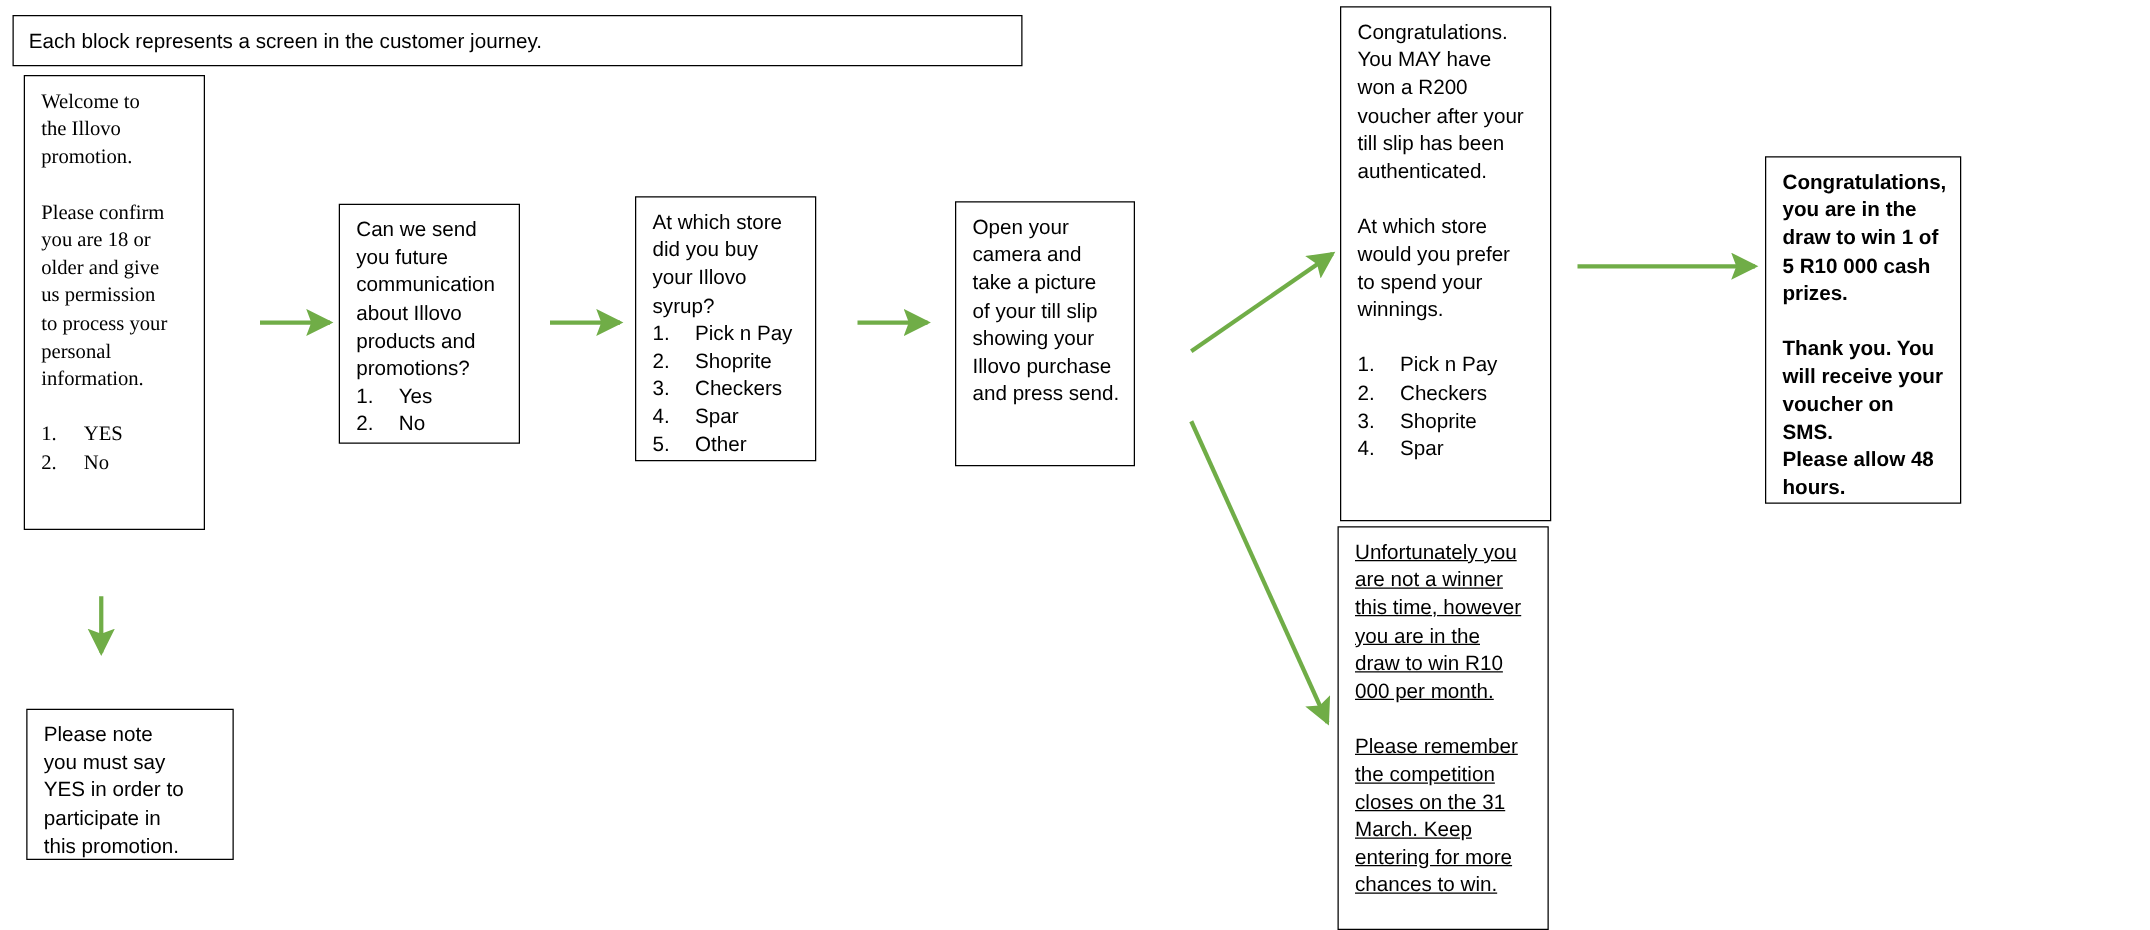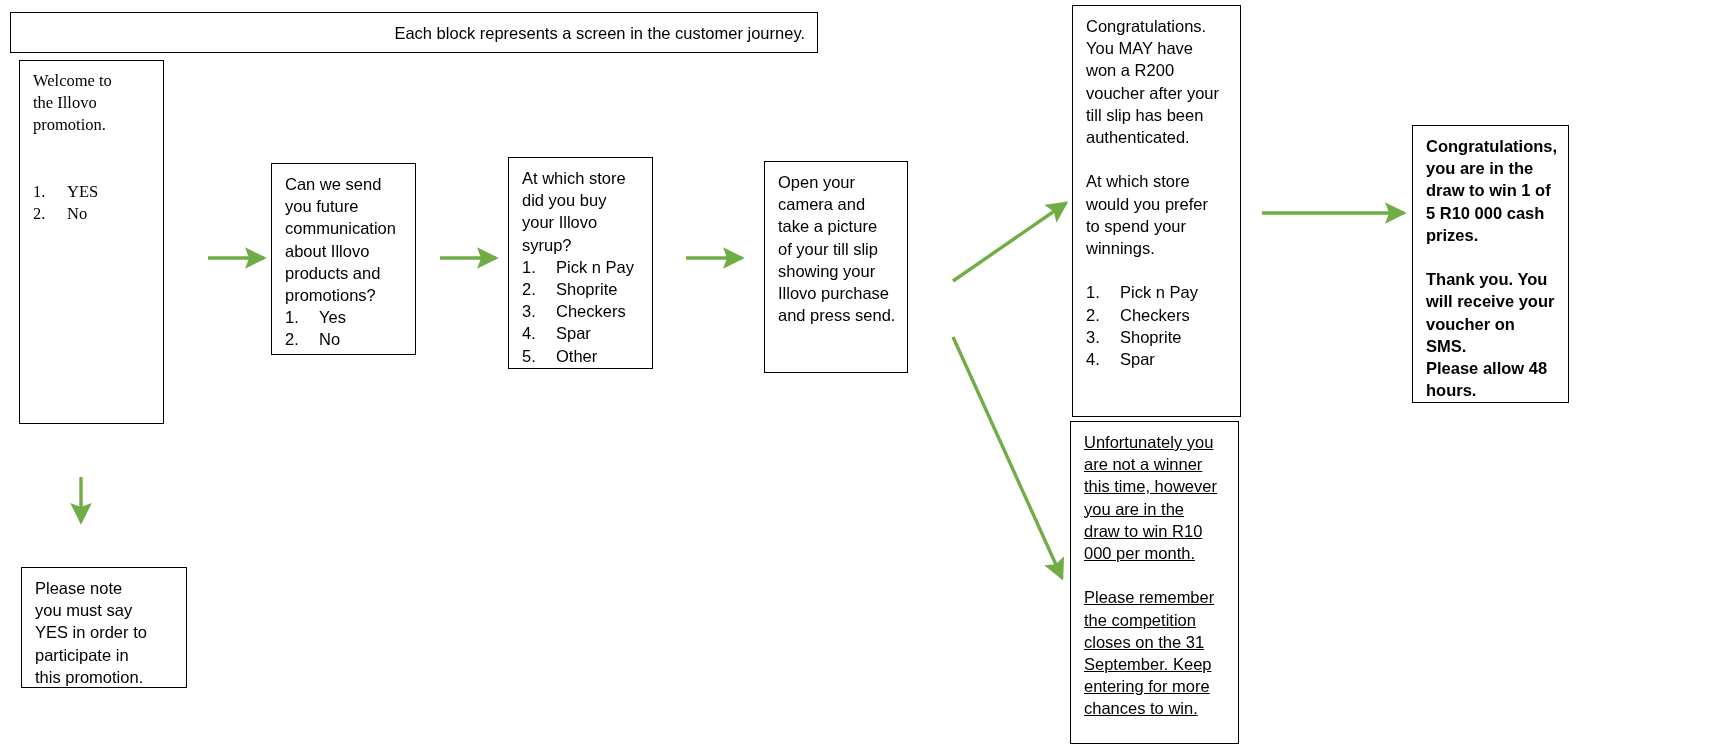--- a/index.html
+++ b/index.html
@@ -30,21 +30,20 @@
   }
   .box .pad {
     padding: 9px 11px 9px 13px;
   }
   .banner {
     font-size: 16.5px;
     line-height: 22px;
   }
   .banner .pad {
     padding: 9px 12px;
-    text-align: right;
   }
   p.para {
     margin: 0;
     white-space: pre-wrap;
   }
   p.gap {
     margin: 0;
     height: 22.2px;
   }
   ol.opts {
@@ -100,20 +99,27 @@
       <p class="para">Each block represents a screen in the customer journey.</p>
     </div>
   </div>
 
   <div class="box" style="left:19px; top:60px; width:145px; height:364px;font-family:Liberation Serif, serif;">
     <div class="pad">
       <p class="para">Welcome to
 the Illovo
 promotion.</p>
       <p class="gap"></p>
+      <p class="para">Please confirm
+you are 18 or
+older and give
+us permission
+to process your
+personal
+information.</p>
       <p class="gap"></p>
       <ol class="opts">
         <li>
           <span class="num">1.</span>
           <span>YES</span>
         </li>
         <li>
           <span class="num">2.</span>
           <span>No</span>
         </li>
@@ -235,21 +241,21 @@
       <p class="para">Unfortunately you
 are not a winner
 this time, however
 you are in the
 draw to win R10
 000 per month.</p>
       <p class="gap"></p>
       <p class="para">Please remember
 the competition
 closes on the 31
-September. Keep
+March. Keep
 entering for more
 chances to win.</p>
     </div>
   </div>
 
   <div class="box" style="left:1412px; top:125px; width:157px; height:278px;font-weight:bold;">
     <div class="pad">
       <p class="para">Congratulations,
 you are in the
 draw to win 1 of

